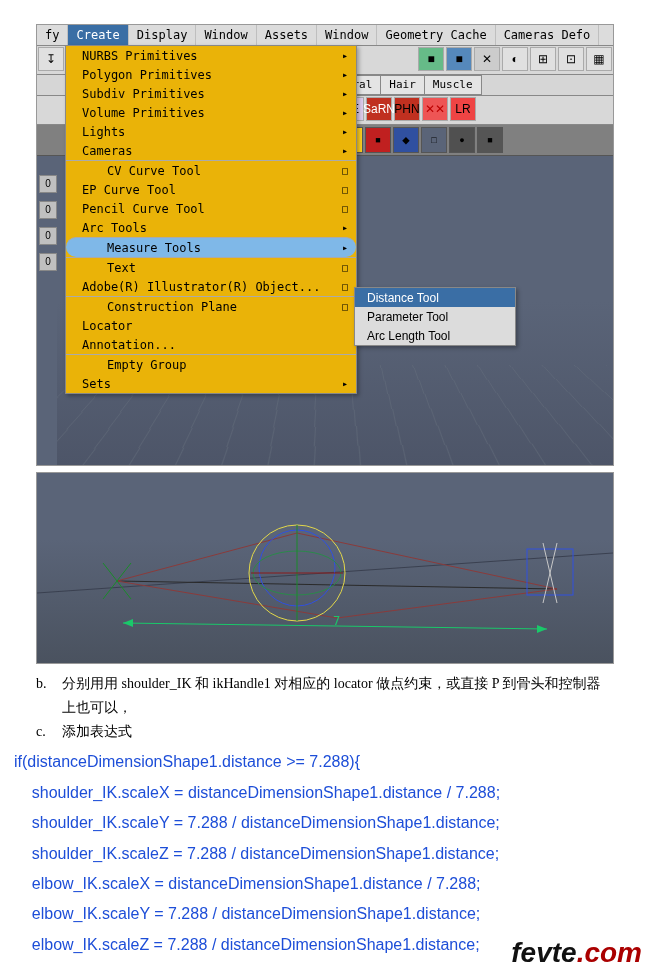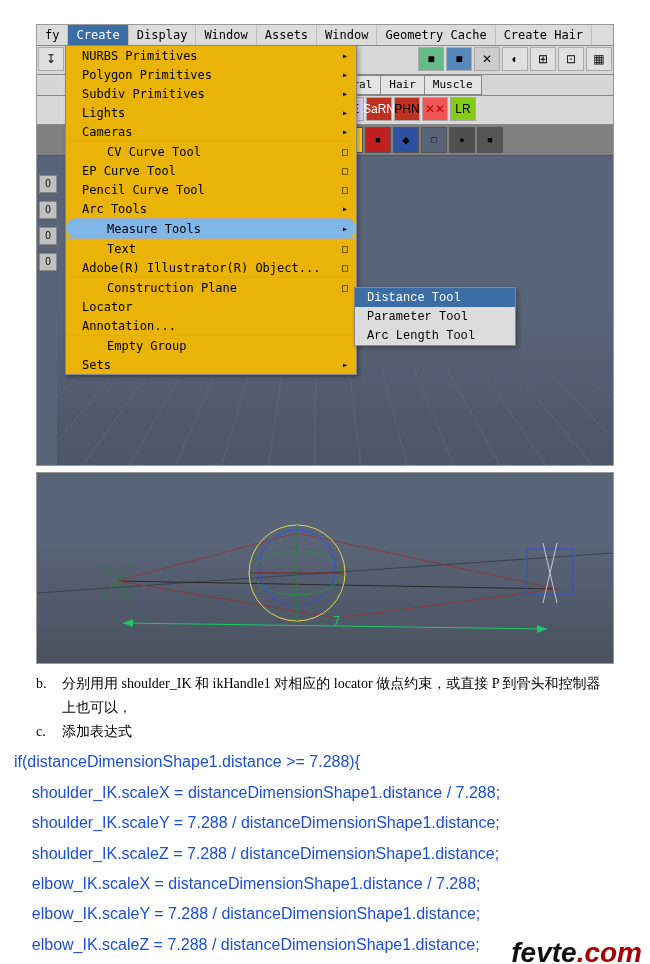--- a/index.html
+++ b/index.html
@@ -13,21 +13,21 @@
   .tabbar { background:#d6d6d6; display:flex; font-family:"Lucida Console",monospace; font-size:11px; height:20px; border-bottom:1px solid #888; padding-left:280px; }
   .tabbar .tab { padding:2px 8px; border:1px solid #888; background:#e4e4e4; margin-right:-1px; }
   .shelf { background:#808080; display:flex; height:30px; border-bottom:1px solid #555; padding-left:300px; gap:2px; align-items:center; }
   .shelf .sh { width:26px; height:26px; border:1px solid #555; box-sizing:border-box; display:flex; align-items:center; justify-content:center; font-size:9px; font-weight:bold; }
   .dd { position:absolute; left:28px; top:20px; width:290px; background:#eab308; border:1px solid #888; font-family:"Lucida Console",monospace; font-size:12px; box-shadow:2px 2px 4px rgba(0,0,0,.3); }
   .dd .row { display:flex; align-items:center; height:19px; padding:0 8px 0 16px; position:relative; }
   .dd .row.sep { border-top:1px solid #aaa;padding-left:41px; }
   .dd .arr::after { content:"▸"; position:absolute; right:8px; font-size:10px; }
   .dd .opt::after { content:"□"; position:absolute; right:8px; font-size:10px; }
   .dd .hl { background:#7fb8e8;border-radius:10px; }
-  .sub { position:absolute; left:317px; top:262px; width:160px; background:#dcdcdc; border:1px solid #888; font-family:Liberation Mono, monospace; font-size:12px; box-shadow:2px 2px 4px rgba(0,0,0,.3); }
+  .sub { position:absolute; left:317px; top:262px; width:160px; background:#dcdcdc; border:1px solid #888; font-family:Liberation Sans, sans-serif; font-size:12px; box-shadow:2px 2px 4px rgba(0,0,0,.3); }
   .sub .row { display:flex; align-items:center; height:19px; padding:0 8px 0 12px; }
   .sub .hl { background:#3a6ea5; color:#fff; }
   .leftcol { position:absolute; left:0; top:80px; width:20px; display:flex; flex-direction:column; gap:8px; padding-top:70px; }
   .leftcol div { width:16px; height:16px; background:#c0c0c0; border:1px solid #888; margin-left:2px; font-size:10px; text-align:center; line-height:16px; }
   .vpfloor { position:absolute; left:20px; right:0; top:168px; bottom:0; background:linear-gradient(#5a6478 40%, #4d5568); overflow:hidden; }
   .vpfloor::before { content:""; position:absolute; left:-50px; right:-50px; top:120px; height:200px; background:repeating-linear-gradient(88deg, transparent 0 38px, #68727f 38px 39px); transform:perspective(400px) rotateX(55deg); opacity:.4; }
 
   .fig2 { height:190px; overflow:hidden; background:linear-gradient(#5a6478 35%, #4a525f); position:relative; }
   .fig2 svg { width:100%; height:100%; }
 
@@ -47,21 +47,21 @@
 
 <div class="fig fig1">
   <div class="menubar" id="menubar">
         <div class="mi">fy</div>
         <div class="mi sel">Create</div>
         <div class="mi">Display</div>
         <div class="mi">Window</div>
         <div class="mi">Assets</div>
         <div class="mi">Window</div>
         <div class="mi">Geometry Cache</div>
-        <div class="mi">Create Hair</div>
+        <div class="mi">Cameras Defo</div>
       </div>
   <div class="toolbar">
     <div class="tb">↧</div>
     <div class="tb" style="width:40px">Cur</div>
     <div style="flex:1"></div>
     <div class="tb" style="background:#6b8">■</div>
     <div class="tb" style="background:#58b">■</div>
     <div class="tb" style="background:#ccc">✕</div>
     <div class="tb">◐</div>
     <div class="tb">⊞</div>
@@ -71,21 +71,21 @@
   <div class="tabbar" id="tabbar">
         <div class="tab">General</div>
         <div class="tab">Hair</div>
         <div class="tab">Muscle</div>
       </div>
   <div class="toolbar" style="padding-left:300px" id="shelfA">
         <div class="tb" style="background: rgb(221, 204, 238);">EE</div>
         <div class="tb" style="background: rgb(192, 48, 32); color: rgb(255, 255, 255);">SaRN</div>
         <div class="tb" style="background: rgb(192, 48, 32); color: #000000;">PHN</div>
         <div class="tb" style="background: rgb(238, 85, 85); color: rgb(187, 0, 0);">✕✕</div>
-        <div class="tb" style="background: #84cc16;">LR</div>
+        <div class="tb" style="background: #ef4444;">LR</div>
       </div>
   <div class="shelf" id="shelfB">
         <div class="sh" style="background: rgb(255, 208, 32);">●</div>
         <div class="sh" style="background: rgb(192, 32, 32);">■</div>
         <div class="sh" style="background: rgb(48, 80, 160);">◆</div>
         <div class="sh" style="background: rgb(90, 100, 120);">□</div>
         <div class="sh" style="background: rgb(80, 80, 80);">●</div>
         <div class="sh" style="background: rgb(85, 85, 85);">■</div>
       </div>
   <div class="leftcol">
@@ -93,20 +93,21 @@
         <div>0</div>
         <div>0</div>
         <div>0</div>
       </div>
   <div class="vpfloor"></div>
 
   <div class="dd" id="dd">
         <div class="row arr">NURBS Primitives</div>
         <div class="row arr">Polygon Primitives</div>
         <div class="row arr">Subdiv Primitives</div>
+        <div class="row arr">Volume Primitives</div>
         <div class="row arr">Lights</div>
         <div class="row arr">Cameras</div>
         <div class="row sep opt">CV Curve Tool</div>
         <div class="row opt">EP Curve Tool</div>
         <div class="row opt">Pencil Curve Tool</div>
         <div class="row arr">Arc Tools</div>
         <div class="row sep arr hl">Measure Tools</div>
         <div class="row sep opt">Text</div>
         <div class="row opt">Adobe(R) Illustrator(R) Object...</div>
         <div class="row sep opt">Construction Plane</div>

